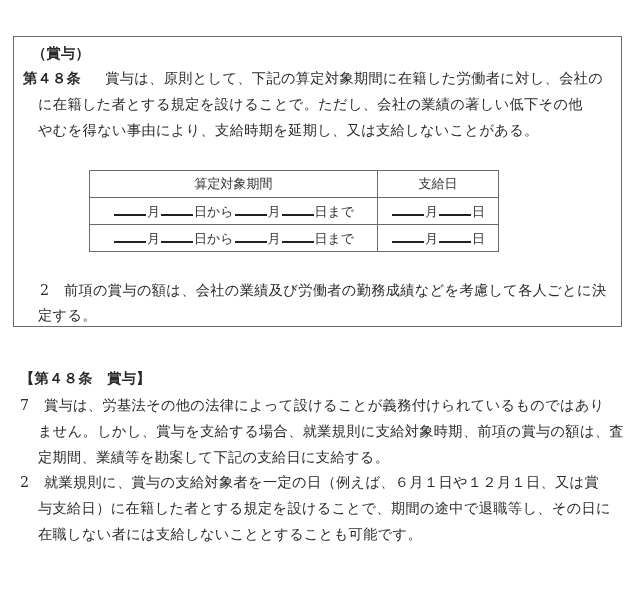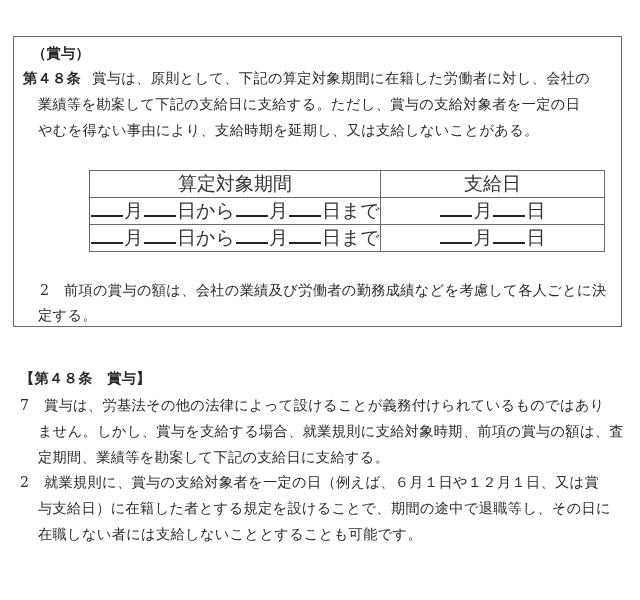--- a/index.html
+++ b/index.html
@@ -10,25 +10,25 @@
   }
   .frame {
     position: absolute; left: 13px; top: 36px; width: 609px; height: 291px;
     border: 1px solid #6a6a6a; box-sizing: border-box;
   }
   .line {
     position: absolute; font-size: 14.2px; line-height: 18px; white-space: nowrap;
     letter-spacing: 0.35px;
   }
   .bold { font-weight: bold; font-family: Liberation Serif, serif; }
-  .article-no { font-weight: bold; font-family: "DejaVu Sans", "Liberation Sans", sans-serif; margin-right: 11px; }
+  .article-no { font-weight: bold; font-family: "DejaVu Sans", "Liberation Sans", sans-serif; margin-right: 24px; }
 
   table.tbl {
-    position: absolute; left: 89px; top: 170px; width: 516px; height: 80px;
-    border-collapse: collapse; font-size: 19px;
+    position: absolute; left: 89px; top: 170px; width: 410px; height: 80px;
+    border-collapse: collapse; font-size: 13px;
   }
   table.tbl td {
     border: 1px solid #6a6a6a; text-align: center; padding: 0; height: 26px;
     color: #333; white-space: nowrap;
   }
   table.tbl td.c1 { width: 287px; }
   .blank {
     display: inline-block; width: 32px; border-bottom: 2px solid #222;
     height: 12px; vertical-align: baseline; margin: 0 1px;
   }
@@ -36,21 +36,21 @@
 </head>
 <body>
 
 <div class="frame"></div>
 
 <div class="line bold" style="left:32px; top:44px;">（賞与）</div>
 
 <div class="line" style="left:23px; top:69px;">
   <span class="article-no">第４８条</span><span>賞与は、原則として、下記の算定対象期間に在籍した労働者に対し、会社の</span>
 </div>
-<div class="line" style="left:38px; top:95px;">業績等を勘案して下記の支給日に支給する。ただし、賞与の支給対象者を一定の日</div>
+<div class="line" style="left:38px; top:95px;">に在籍した者とする規定を設けることで。ただし、会社の業績の著しい低下その他</div>
 <div class="line" style="left:38px; top:121px;">やむを得ない事由により、支給時期を延期し、又は支給しないことがある。</div>
 
 <table class="tbl">
   <tbody>
       <tr>
     <td class="c1">算定対象期間</td>
     <td>支給日</td>
   </tr>
   <tr>
     <td class="c1">

